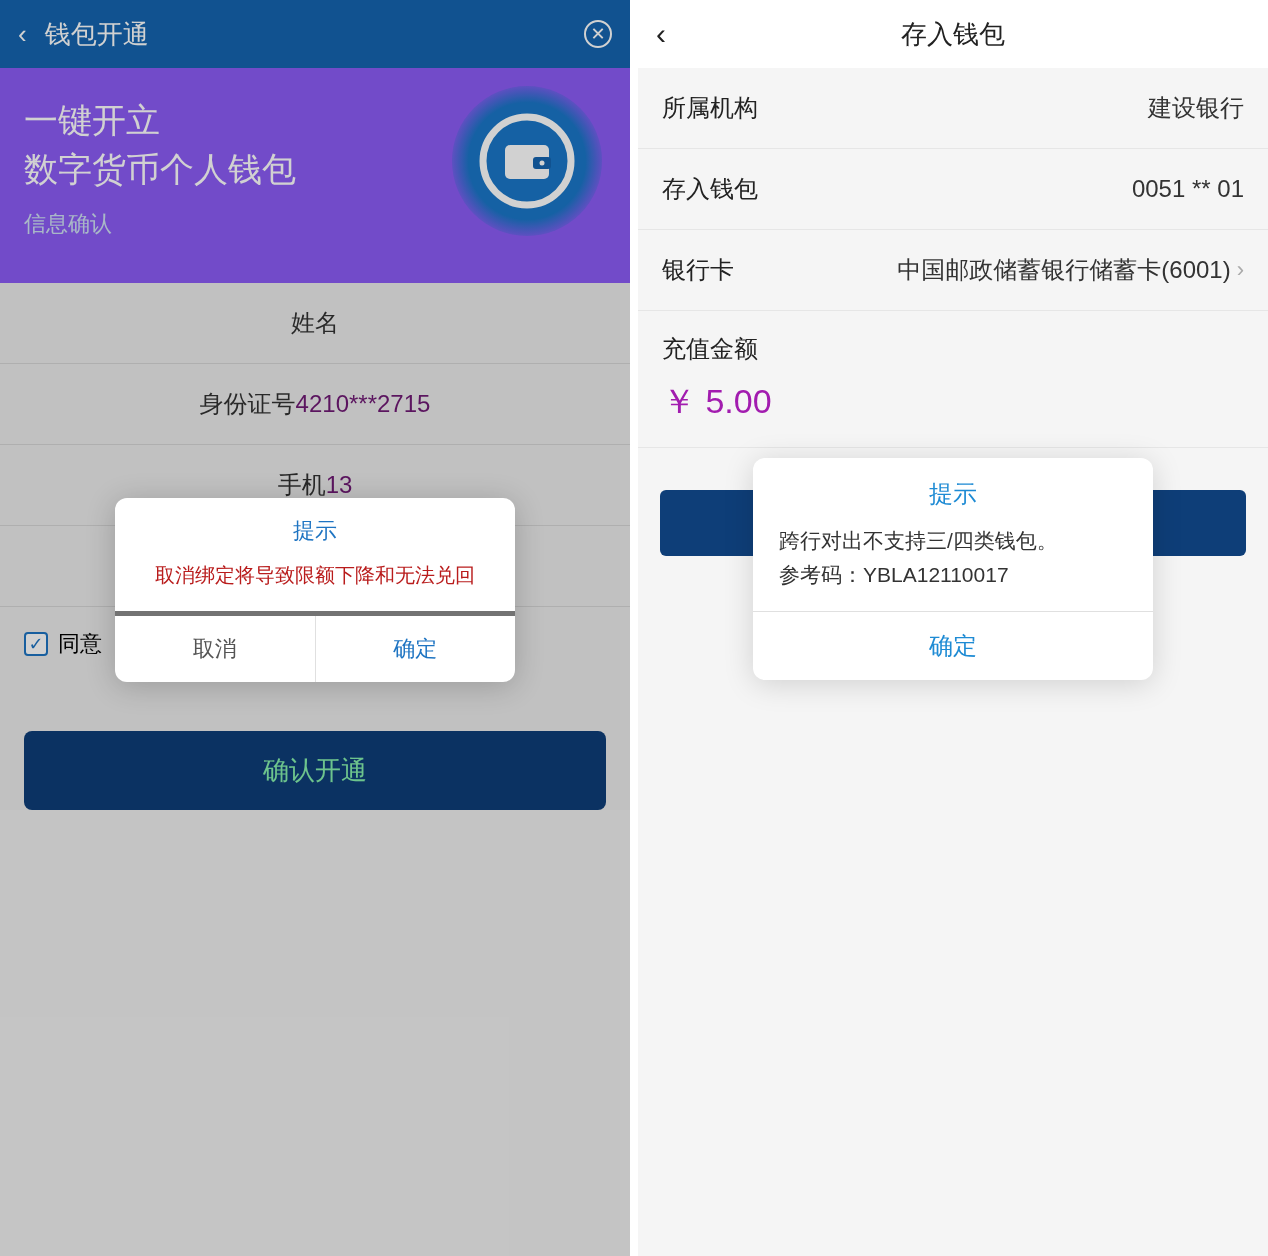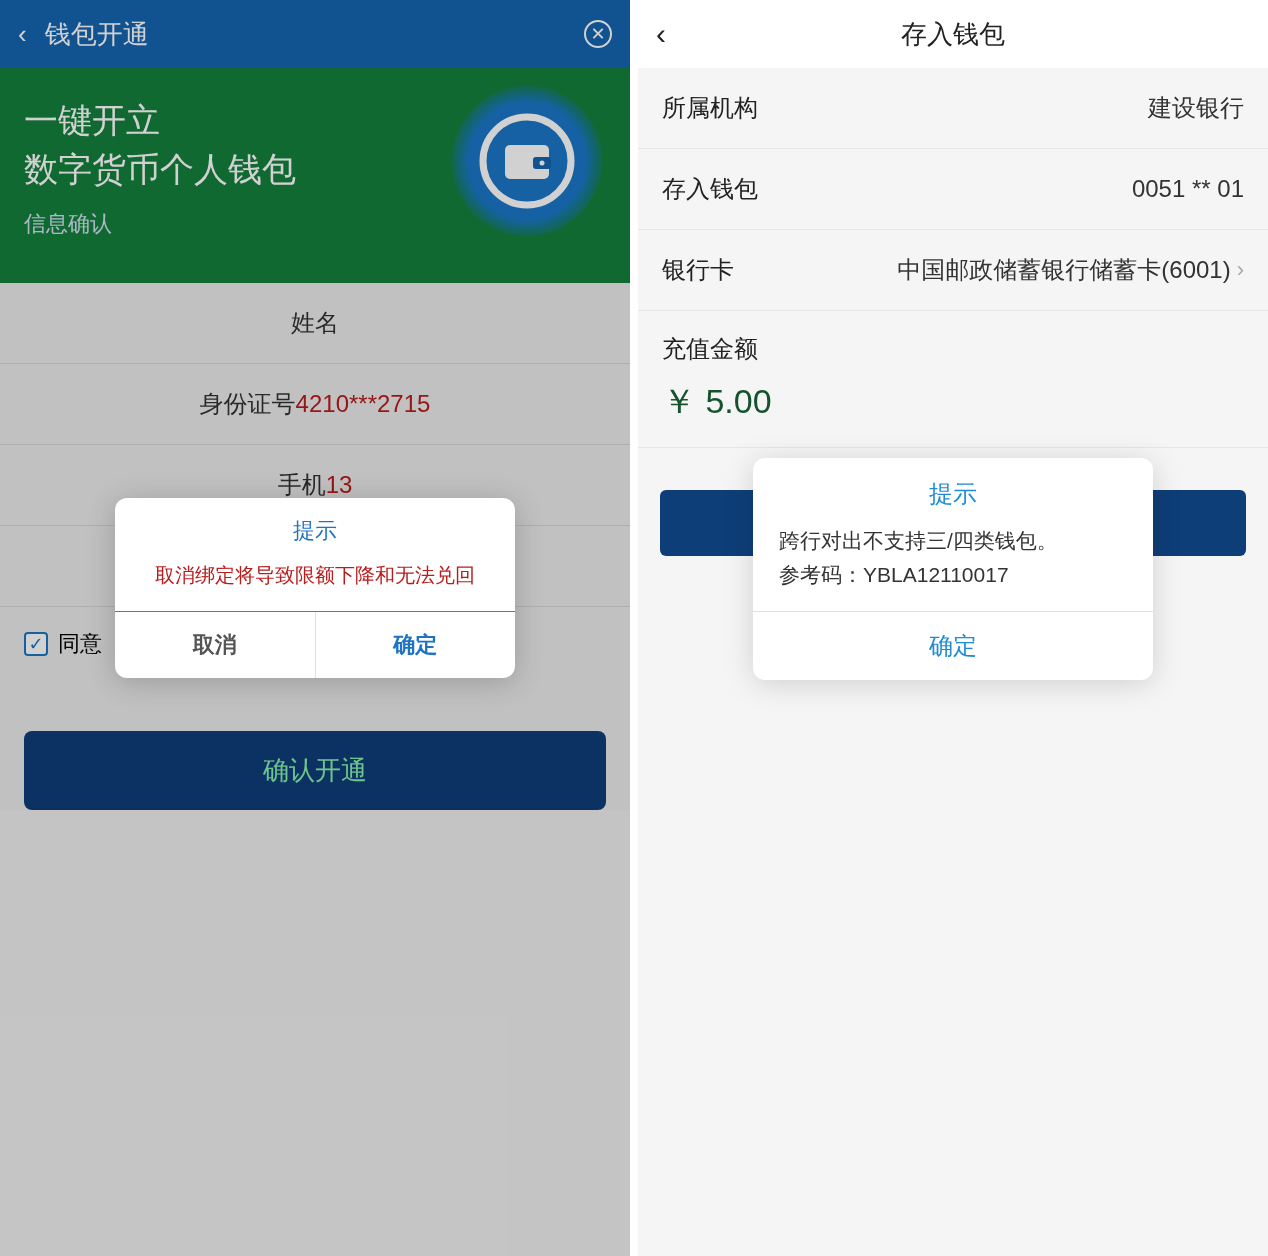--- a/index.html
+++ b/index.html
@@ -24,21 +24,21 @@
     color: #fff;
     height: 68px;
     display: flex;
     align-items: center;
     padding: 0 18px;
     font-size: 26px;
     justify-content: space-between;
   }
   .s1 .header .left { display: flex; align-items: center; gap: 18px; }
   .s1 .banner {
-    background: #15803d;
+    background: #8b5cf6;
     color: #fff;
     padding: 28px 24px 44px;
     position: relative;
   }
   .s1 .banner .title1 { font-size: 34px; line-height: 1.45; font-weight: 300; }
   .s1 .banner .subtitle { margin-top: 14px; font-size: 22px; color: #cfe1f3; }
   .wallet-badge {
     position: absolute;
     right: 28px;
     top: 18px;
@@ -58,21 +58,21 @@
   .row {
     display: flex;
     align-items: center;
     justify-content: center;
     padding: 24px 24px;
     font-size: 24px;
     color: #333;
     border-bottom: 1px solid #d6d6d6;
     background: #ececec;
   }
-  .row .value { color: #b91c1c; }
+  .row .value { color: #701a75; }
   .agree-row {
     display: flex;
     align-items: center;
     gap: 10px;
     padding: 22px 24px 8px;
     font-size: 22px;
     background: #ececec;
   }
   .agree-row .link { color: #1e74c2; }
   .checkbox {
@@ -119,22 +119,21 @@
     padding: 18px 0 10px;
   }
   .dialog1 .dlg-body {
     text-align: center;
     font-size: 20px;
     color: #b91c1c;
     padding: 6px 20px 22px;
   }
   .dialog1 .dlg-actions {
     display: flex;
-    border-top: 1px solid #737373;
-    font-weight: bold;
+    border-top: 5px solid #737373;
   }
   .dialog1 .dlg-actions div {
     flex: 1;
     text-align: center;
     padding: 18px 0;
     font-size: 22px;
   }
   .dialog1 .dlg-cancel { color: #555; border-right: 1px solid #e0e0e0; }
   .dialog1 .dlg-ok { color: #1e74c2; }
 
@@ -169,21 +168,21 @@
   .s2 .row2 .val { color: #333; display: flex; align-items: center; gap: 6px; text-align: center; }
   .s2 .section-title {
     padding: 22px 24px 10px;
     font-size: 24px;
     color: #222;
     background: #f5f5f5;
   }
   .s2 .amount {
     padding: 4px 24px 22px;
     font-size: 34px;
-    color: #14532d;
+    color: #a21caf;
     background: #f5f5f5;
     border-bottom: 1px solid #e6e6e6;
   }
   .s2 .primary-bar {
     margin: 42px 22px 0;
     height: 66px;
     background: #0e3e78;
     border-radius: 6px;
   }
   .dialog2 {

